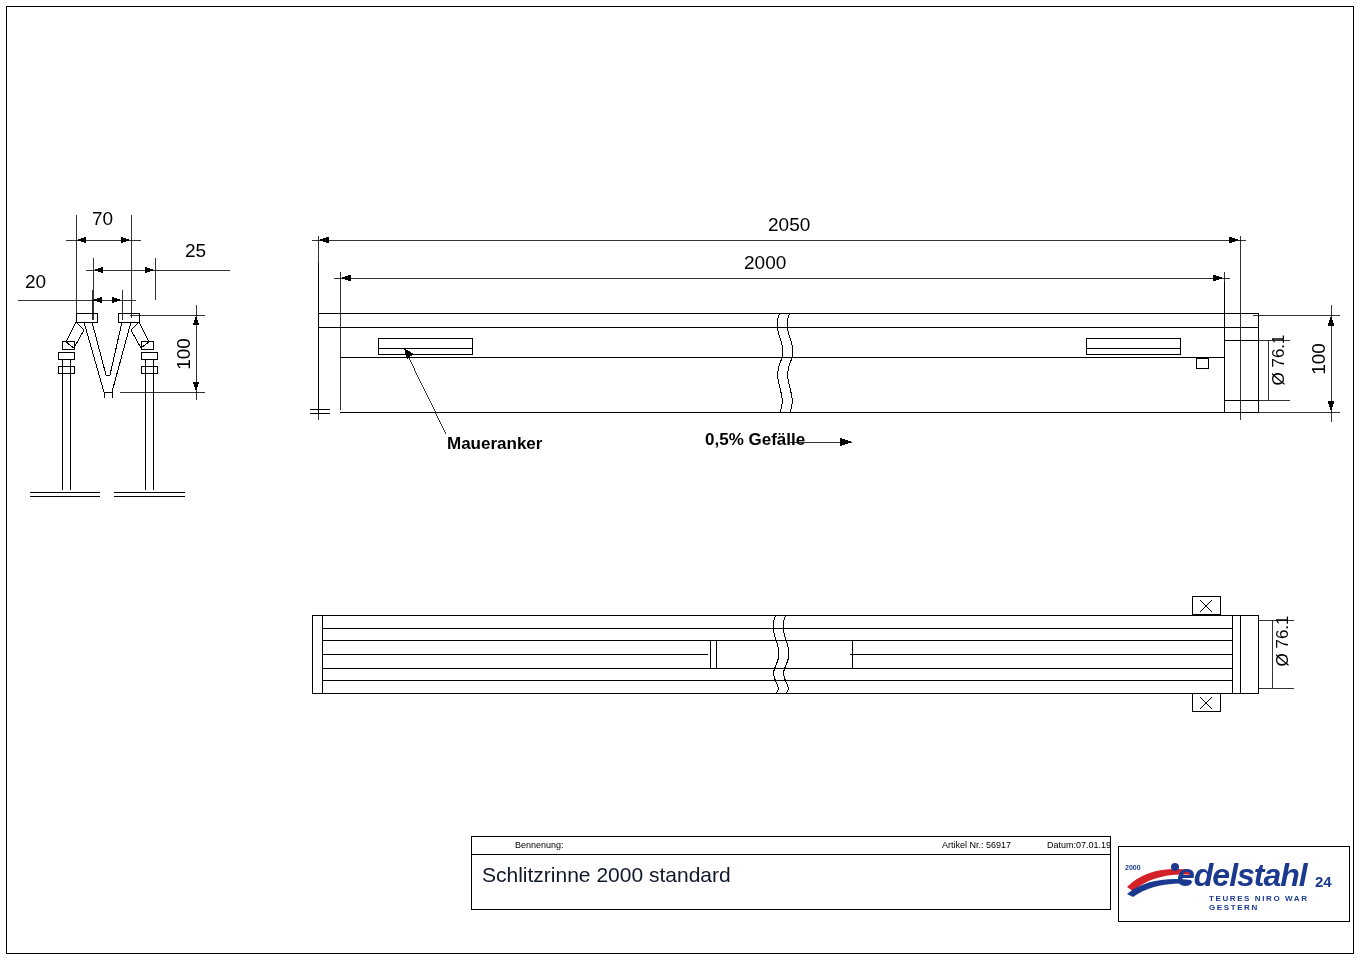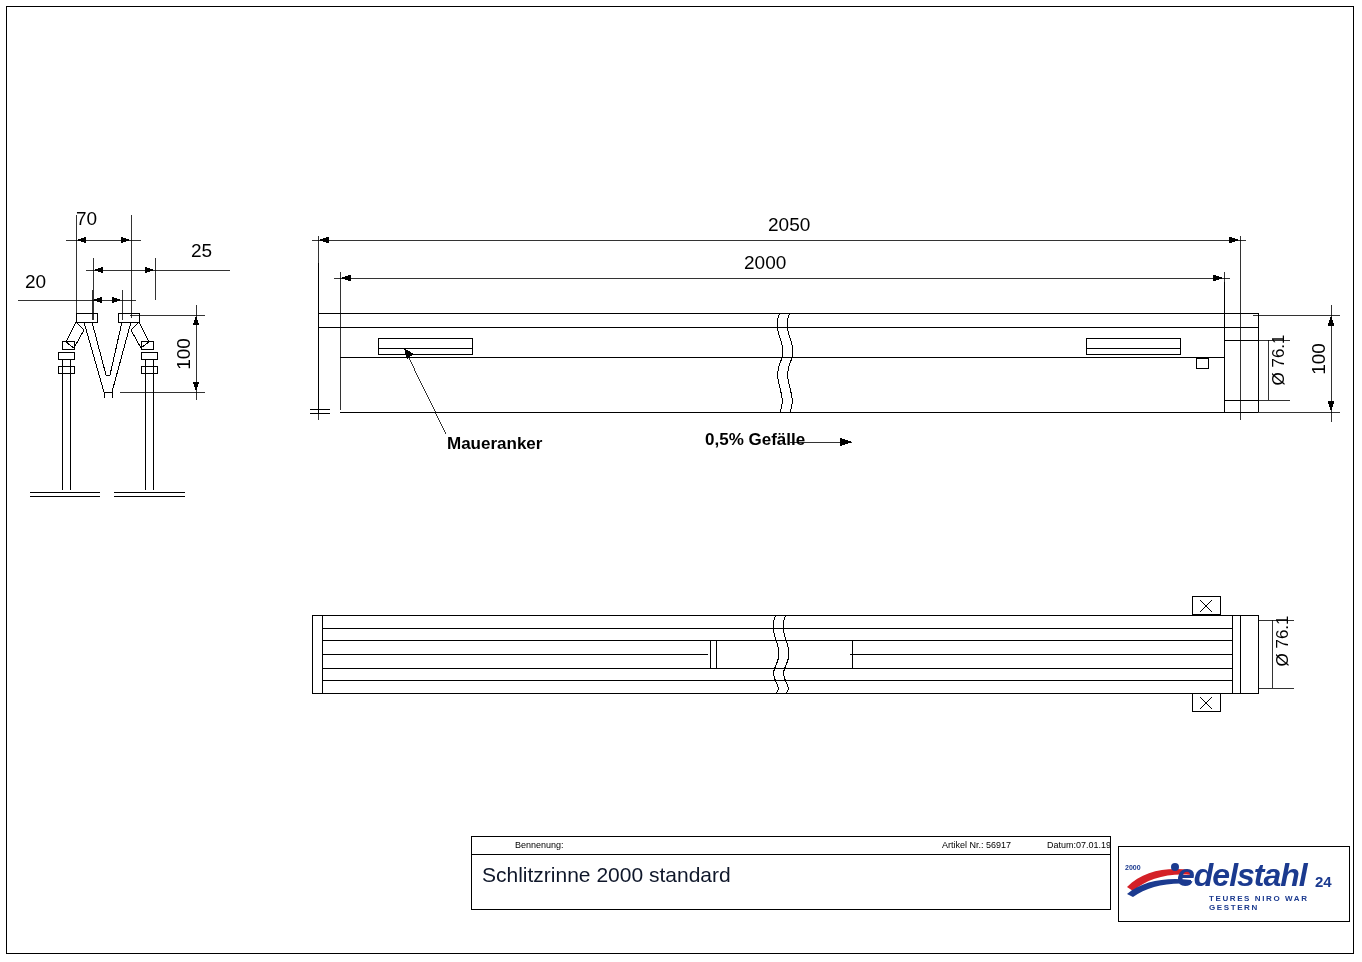--- a/index.html
+++ b/index.html
@@ -307,22 +307,22 @@
       </g>
 
       <g stroke-width="0.8">
         <line x1="1272" y1="620" x2="1272" y2="688"></line>
         <line x1="1258" y1="620" x2="1294" y2="620"></line>
         <line x1="1258" y1="688" x2="1294" y2="688"></line>
       </g>
     </g>
   </svg>
 
-  <div class="lbl dim" style="left:76px; top:208px;">70</div>
-  <div class="lbl dim" style="left:191px; top:240px;">25</div>
+  <div class="lbl dim" style="left:92px; top:208px;">70</div>
+  <div class="lbl dim" style="left:185px; top:240px;">25</div>
   <div class="lbl dim" style="left:25px; top:271px;">20</div>
   <div class="lbl dim vert" style="left:168px; top:343px;">100</div>
 
   <div class="lbl dim" style="left:744px; top:214px;margin-left:24px;">2050</div>
   <div class="lbl dim" style="left:744px; top:252px;">2000</div>
   <div class="lbl dim vert" style="left:1303px; top:348px;">100</div>
   <div class="lbl dim-sm vert" style="left:1253px; top:350px;">Ø 76.1</div>
   <div class="lbl dim-sm vert" style="left:1257px; top:631px;">Ø 76.1</div>
 
   <div class="lbl note" style="left:447px; top:434px;">Maueranker</div>

